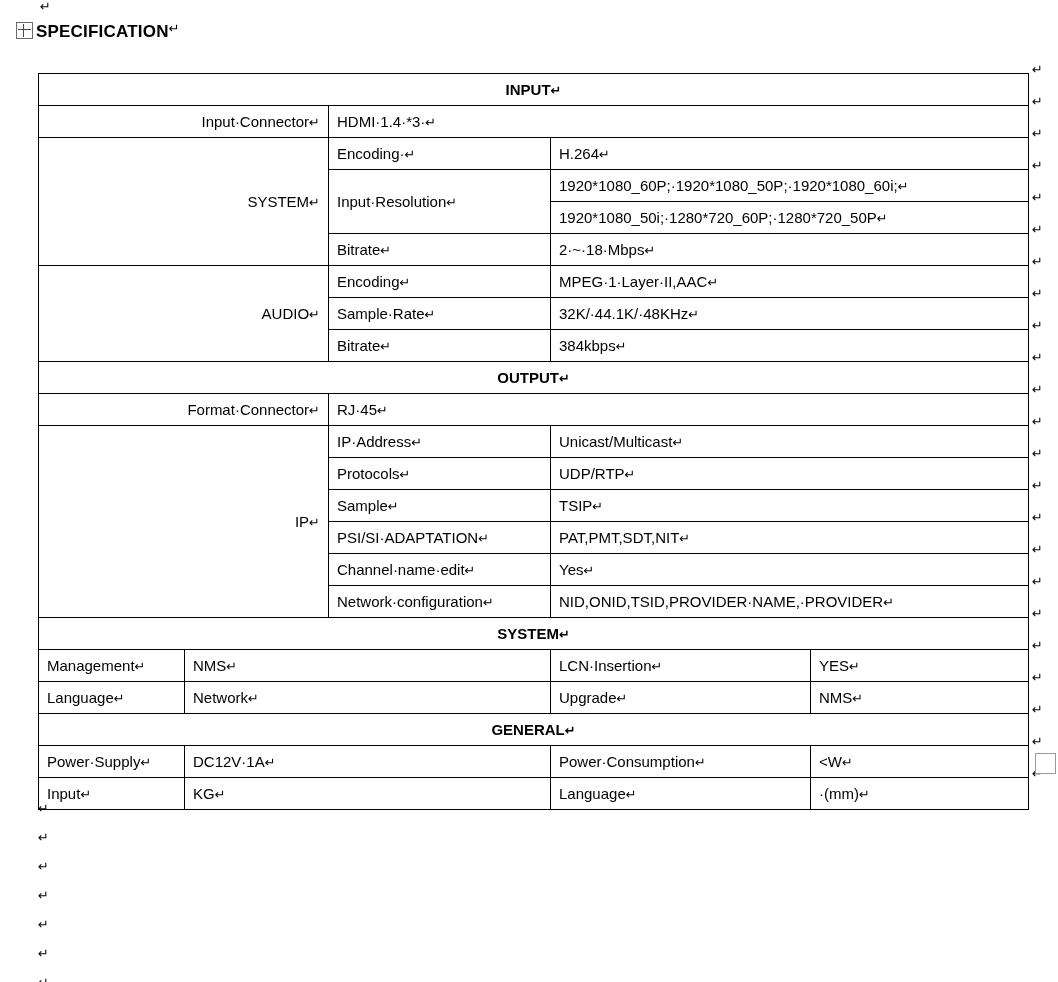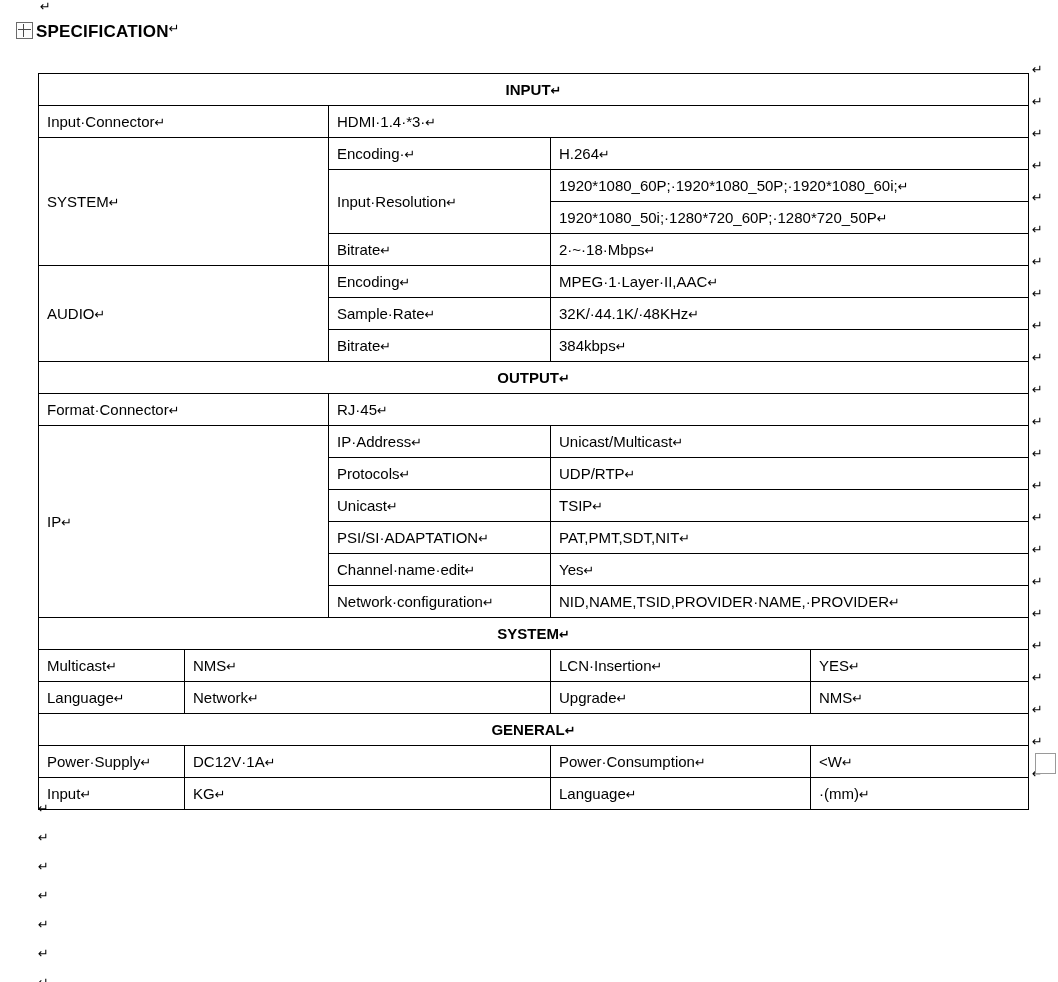--- a/index.html
+++ b/index.html
@@ -84,21 +84,21 @@
     vertical-align: middle;
     height: 22px;
     background: #ffffff;
   }
   td.section {
     text-align: center;
     font-weight: bold;
     font-size: 15px;
   }
   td.center {
-    text-align: left;
+    text-align: right;
   }
   .u {
     text-decoration-color: #3a3a9c;
   }
   
   .right-marks {
     position: absolute;
     left: 1032px;
     top: 49px;
     width: 24px;
@@ -255,21 +255,21 @@
       <tr>
         <td>
           <span>Protocols</span><span class="pm">↵</span>
         </td>
         <td colspan="2">
           <span>UDP/RTP</span><span class="pm">↵</span>
         </td>
       </tr>
       <tr>
         <td>
-          <span>Unicast</span><span class="pm">↵</span>
+          <span>Sample</span><span class="pm">↵</span>
         </td>
         <td colspan="2">
           <span>TSIP</span><span class="pm">↵</span>
         </td>
       </tr>
       <tr>
         <td>
           <span>PSI/SI·ADAPTATION</span><span class="pm">↵</span>
         </td>
         <td colspan="2">
@@ -282,32 +282,32 @@
         </td>
         <td colspan="2">
           <span>Yes</span><span class="pm">↵</span>
         </td>
       </tr>
       <tr>
         <td>
           <span>Network·configuration</span><span class="pm">↵</span>
         </td>
         <td colspan="2" class="nowrap">
-          <span class="u">NID,NAME</span><span>,TSID,PROVIDER·NAME,·PROVIDER</span><span class="pm">↵</span>
+          <span class="u">NID,ONID</span><span>,TSID,PROVIDER·NAME,·PROVIDER</span><span class="pm">↵</span>
         </td>
       </tr>
 
       <tr>
         <td class="section" colspan="5">
           <span>SYSTEM</span><span class="pm">↵</span>
         </td>
       </tr>
       <tr>
         <td>
-          <span>Multicast</span><span class="pm">↵</span>
+          <span>Management</span><span class="pm">↵</span>
         </td>
         <td colspan="2">
           <span>NMS</span><span class="pm">↵</span>
         </td>
         <td>
           <span>LCN·Insertion</span><span class="pm">↵</span>
         </td>
         <td>
           <span>YES</span><span class="pm">↵</span>
         </td>

